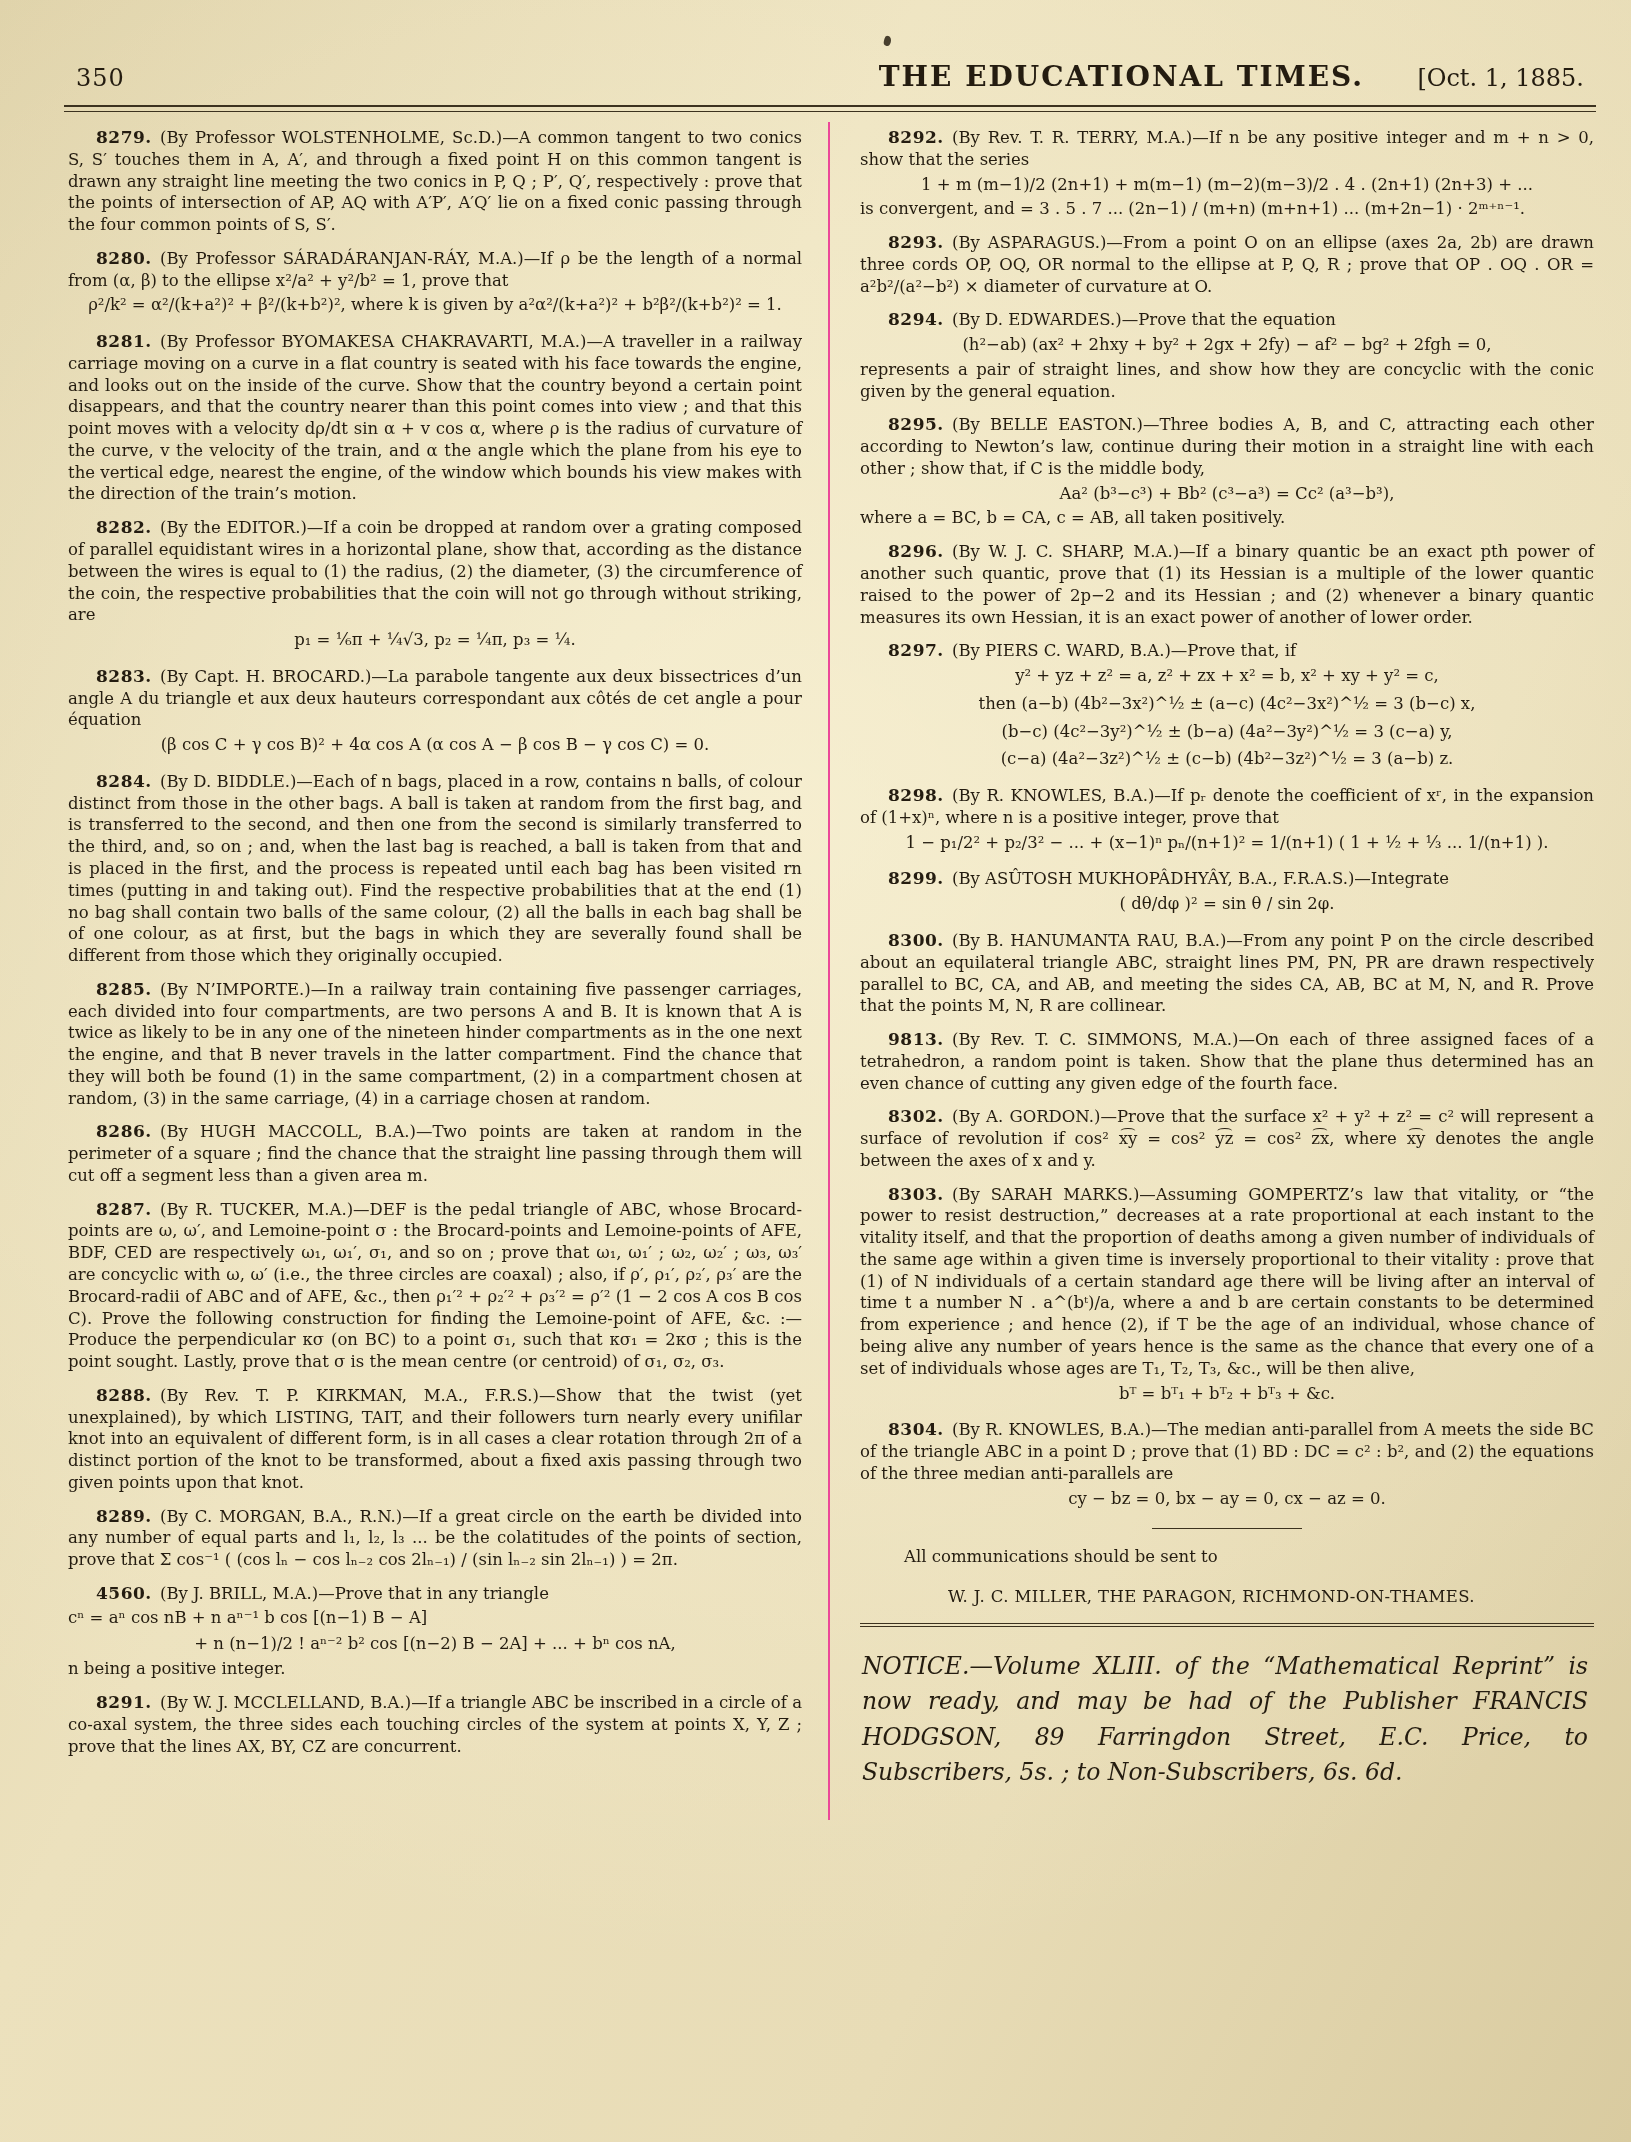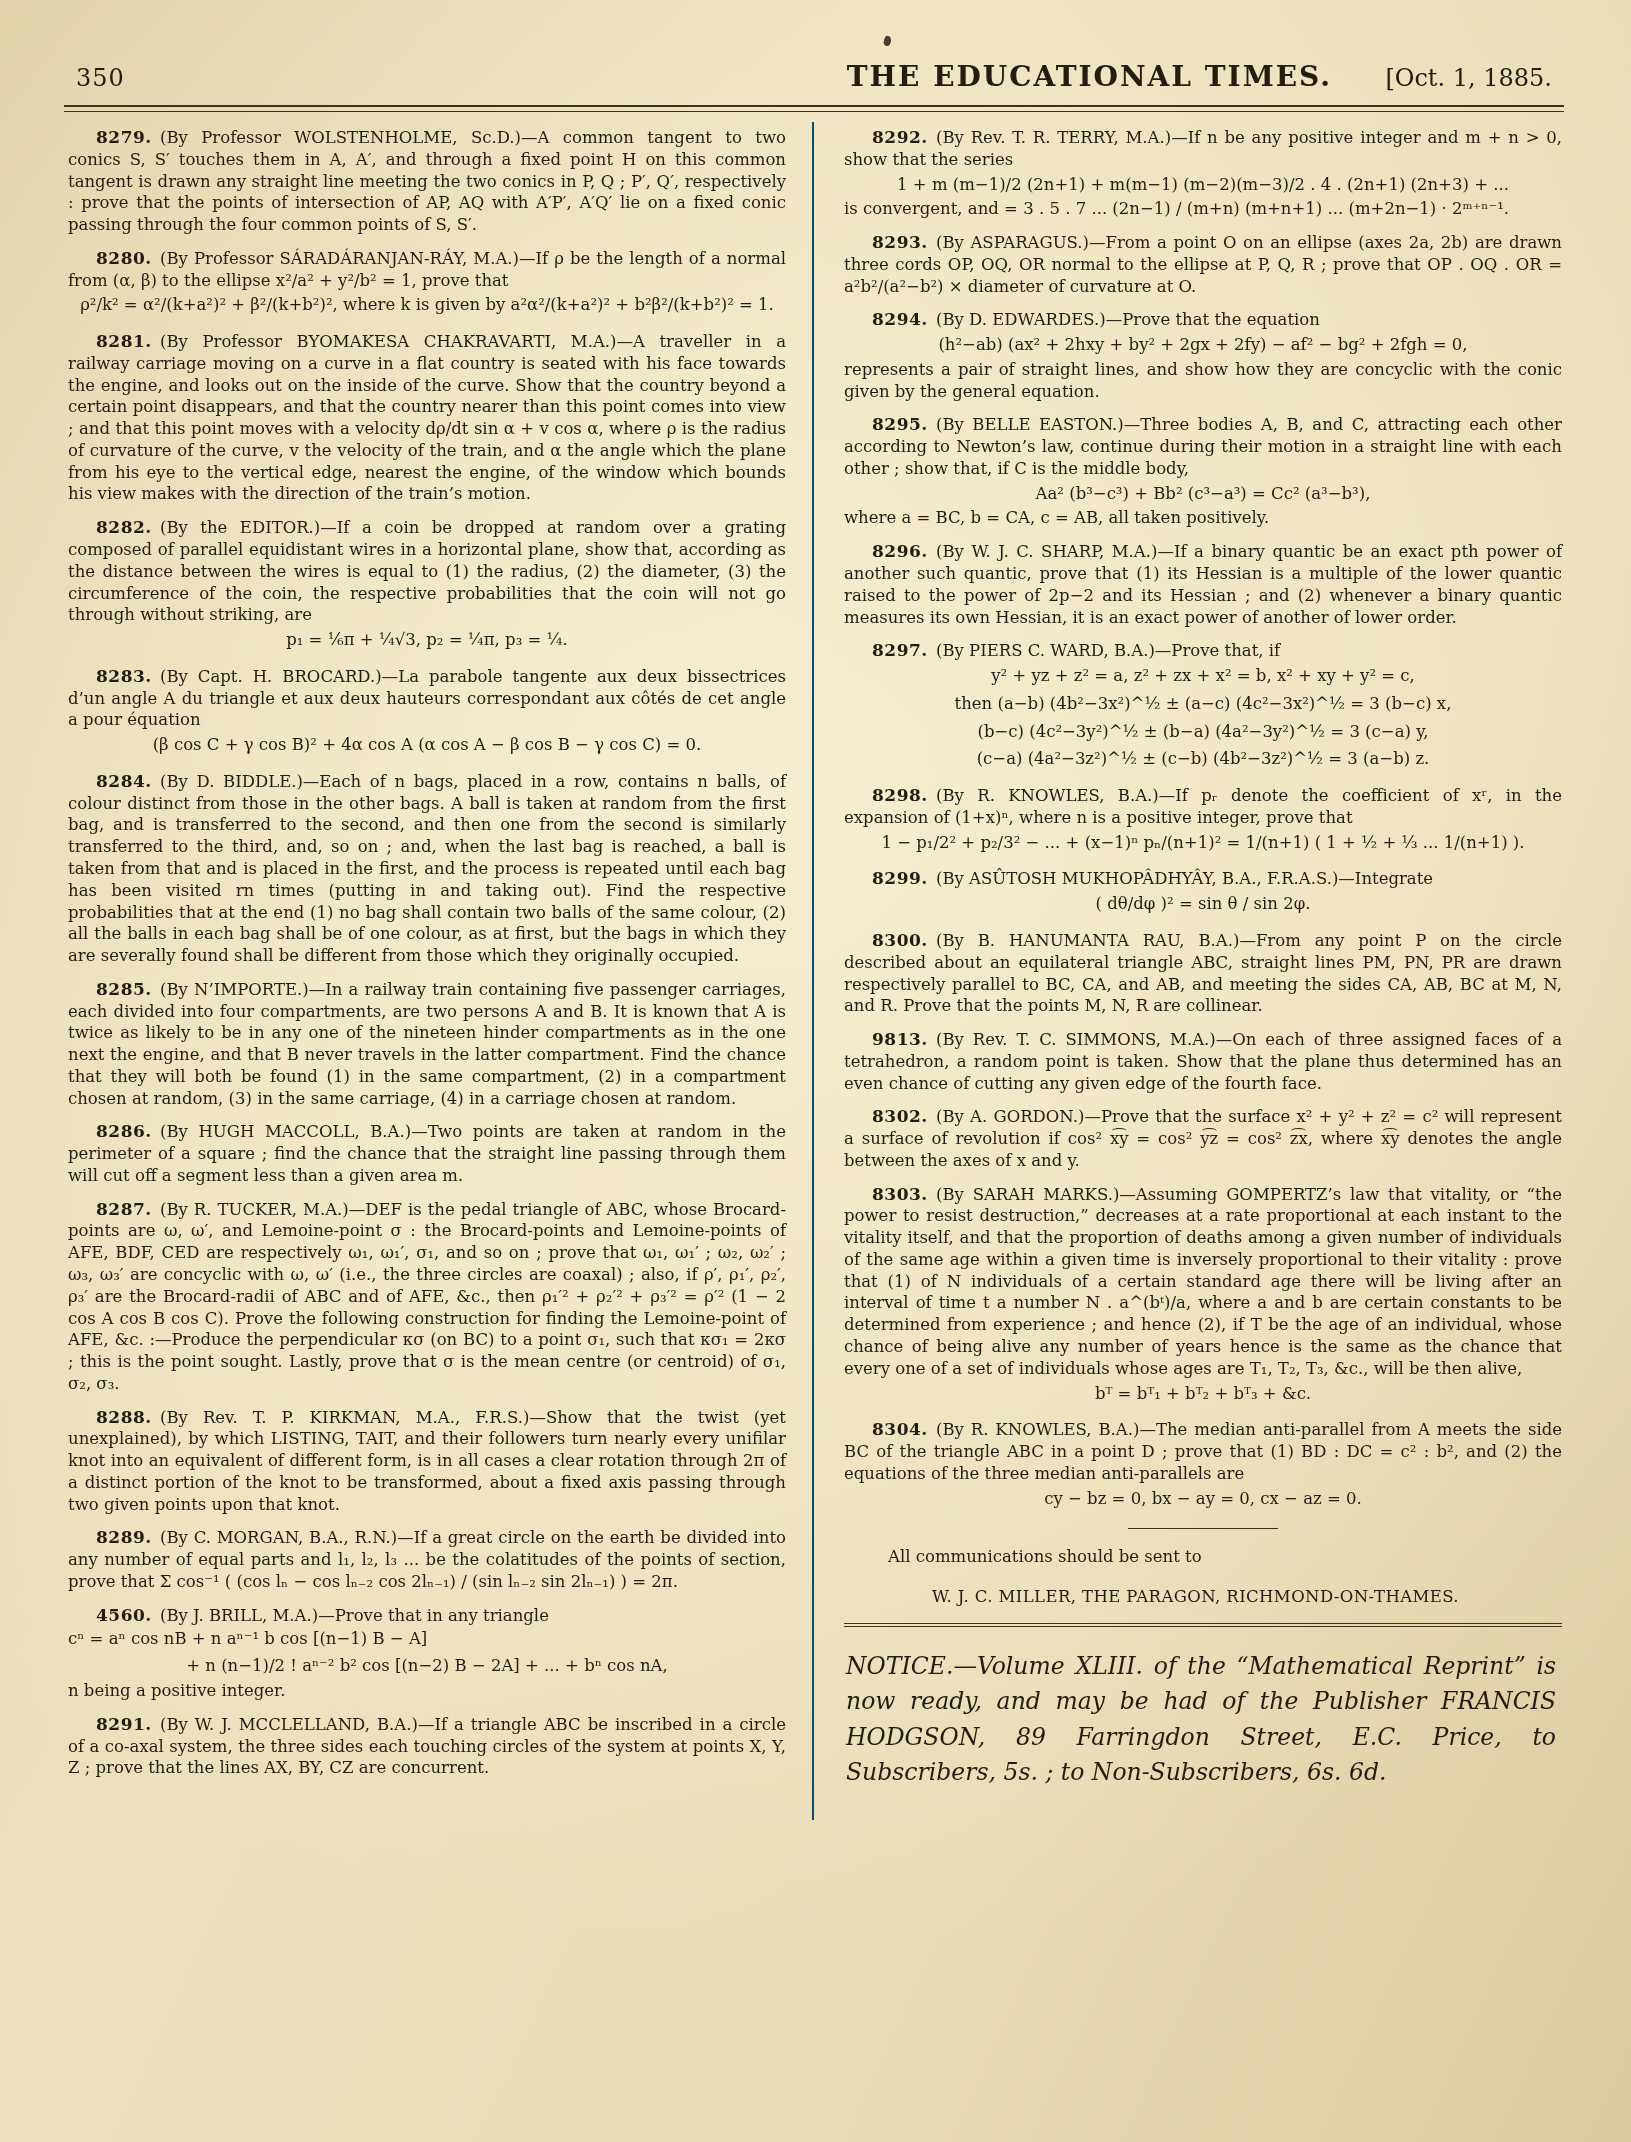--- a/index.html
+++ b/index.html
@@ -7,36 +7,36 @@
     width: 1631px; height: 2142px;
     background:
       radial-gradient(ellipse 130% 90% at 48% 38%, rgba(255,250,225,.55) 0%, rgba(255,250,225,0) 60%),
       linear-gradient(115deg, #dfd2a9 0%, #ece1bd 35%, #e8dcb6 70%, #d9cba0 100%),
       #e6d9b2;
     font-family: "DejaVu Serif", "DejaVu Sans", serif;
     color: #241c10;
     overflow: hidden;
     position: relative;
   }
-  .page { padding: 46px 67px 0 64px; }
+  .page { padding: 46px 35px 0 64px; }
 
   .ink-mark { position: absolute; left: 884px; top: 36px; width: 7px; height: 10px;
     background: #2a2214; border-radius: 40% 60% 50% 50%; transform: rotate(15deg); opacity: .85; }
 
   
   .masthead { display: grid; grid-template-columns: 180px 1fr 220px; align-items: baseline; padding: 14px 12px 10px 12px; }
   .pageno { font-size: 24px; letter-spacing: 1px; }
   .mast-title { text-align: right; font-weight: bold; font-size: 28px; letter-spacing: 2px; }
   .mast-date { text-align: right; font-size: 24px; }
   .double-rule { height: 4px; border-top: 2.5px solid #3c321f; border-bottom: 1px solid #3c321f; margin: 2px 0 10px 0; }
 
   
   .columns { display: flex; align-items: stretch; }
   .col { width: 50%; box-sizing: border-box; }
-  .col-left  { padding: 4px 26px 0 4px; border-right: 2px solid #0c4a6e; }
+  .col-left  { padding: 4px 26px 0 4px; border-right: 2px solid #ec4899; }
   .col-right { padding: 4px 2px 0 30px; }
 
   .problem { margin: 0 0 11px 0; }
   .problem p, .problem .eq, .problem .eql { margin: 0; font-size: 16.5px; line-height: 1.32; text-align: justify; }
   p.lead { text-indent: 28px; }
   .pnum { font-weight: bold; font-size: 17px; letter-spacing: .5px; }
   .cont { text-indent: 0; }
   .eq  { text-align: center !important; padding: 3px 0 3px 0; }
   .eql { text-align: left !important; padding: 2px 0; }
 

